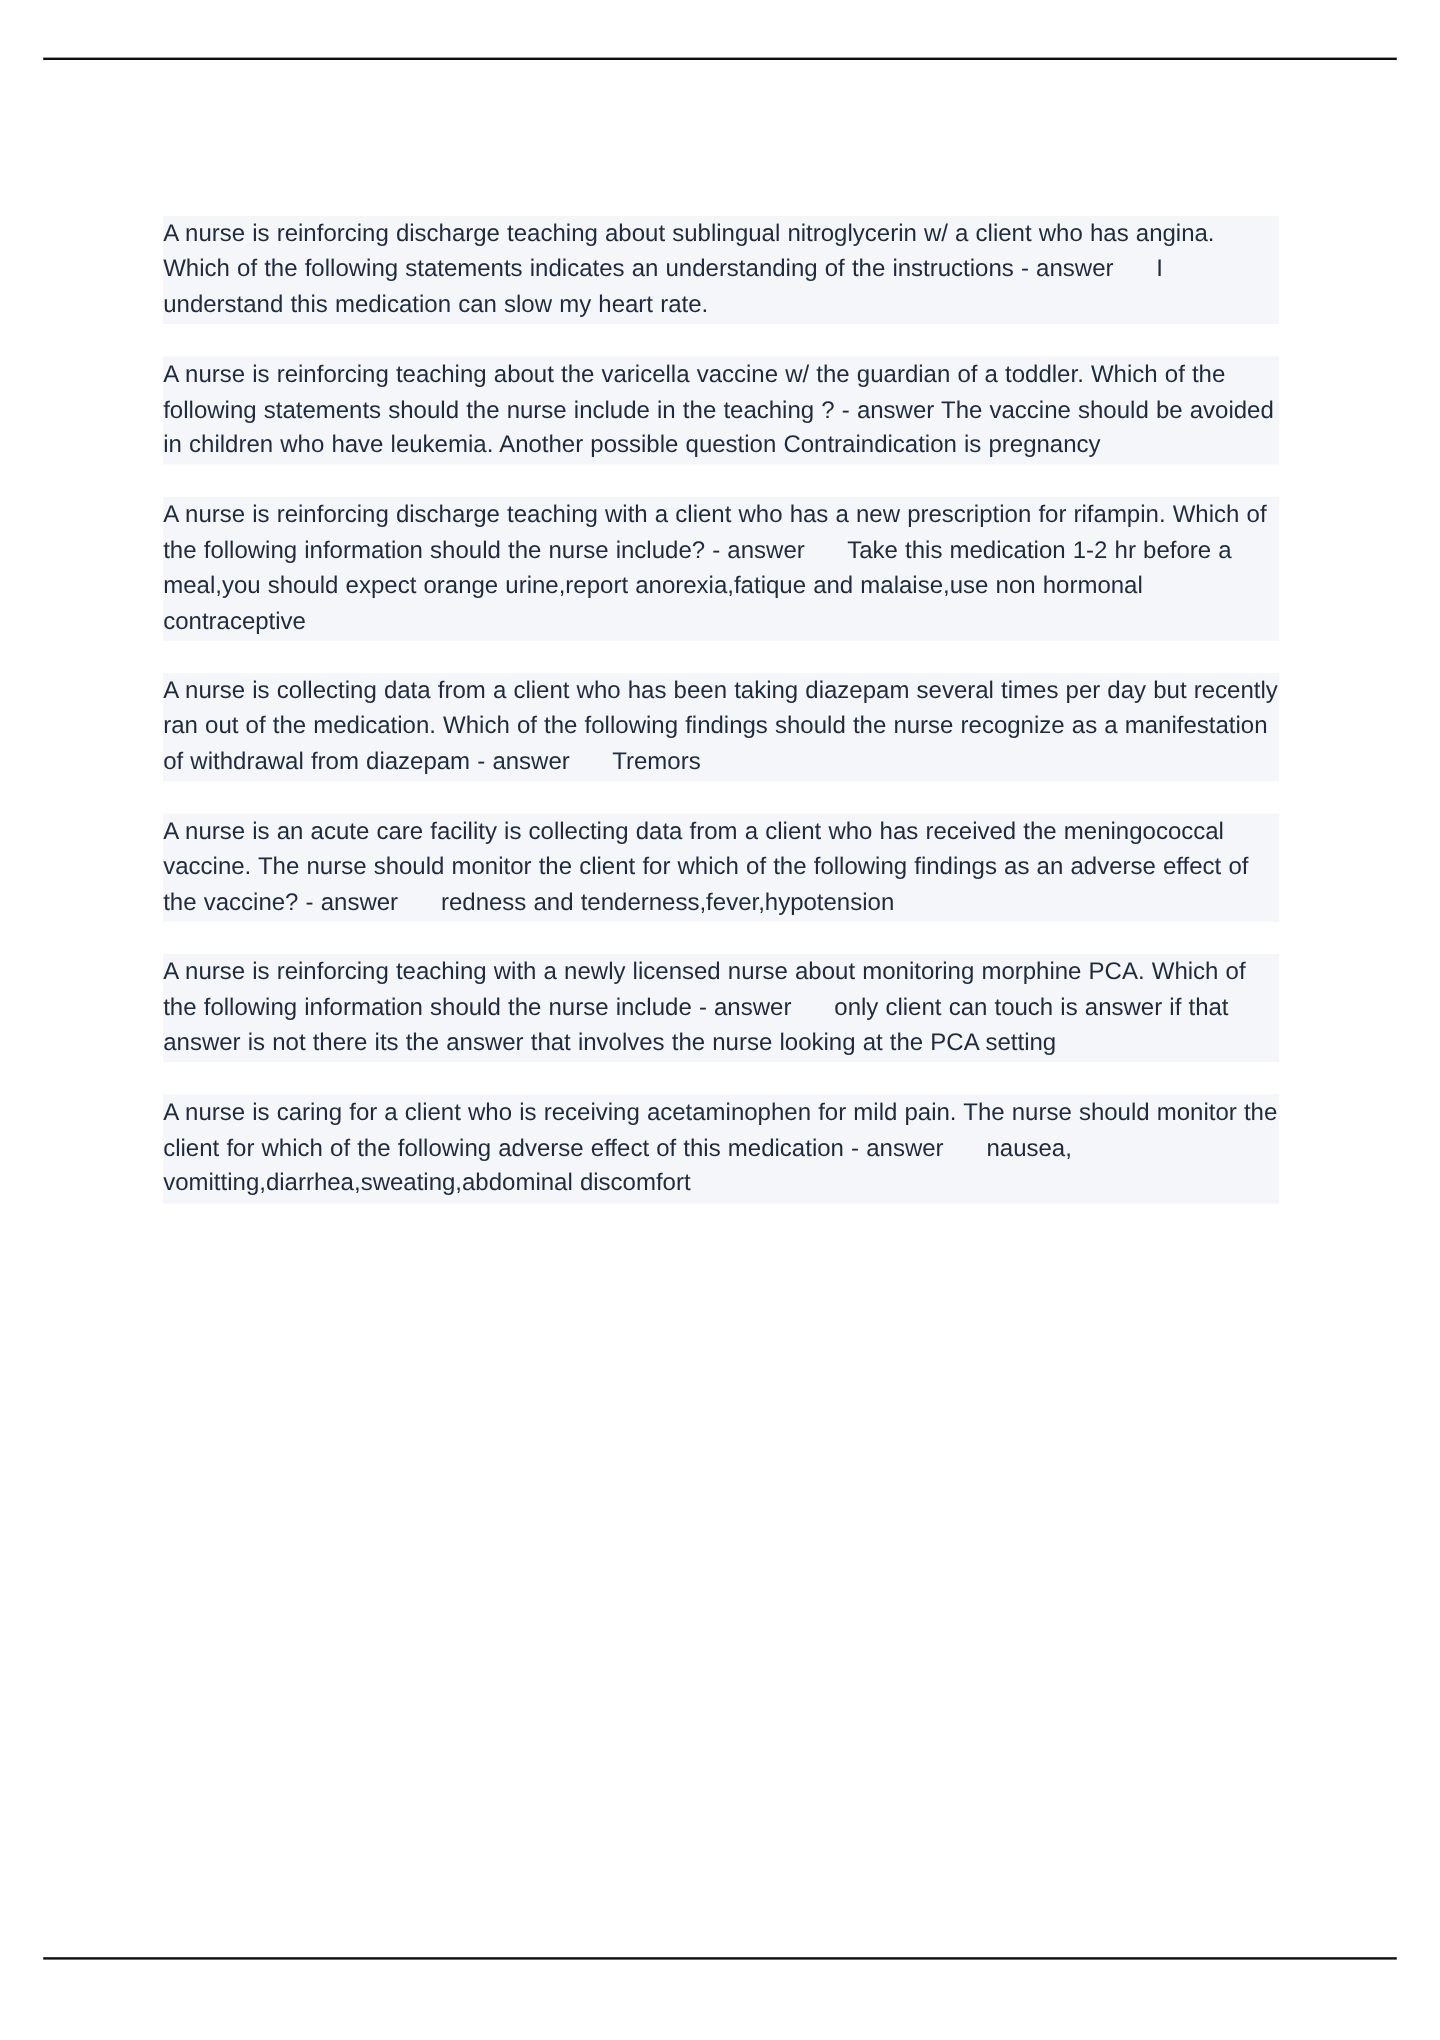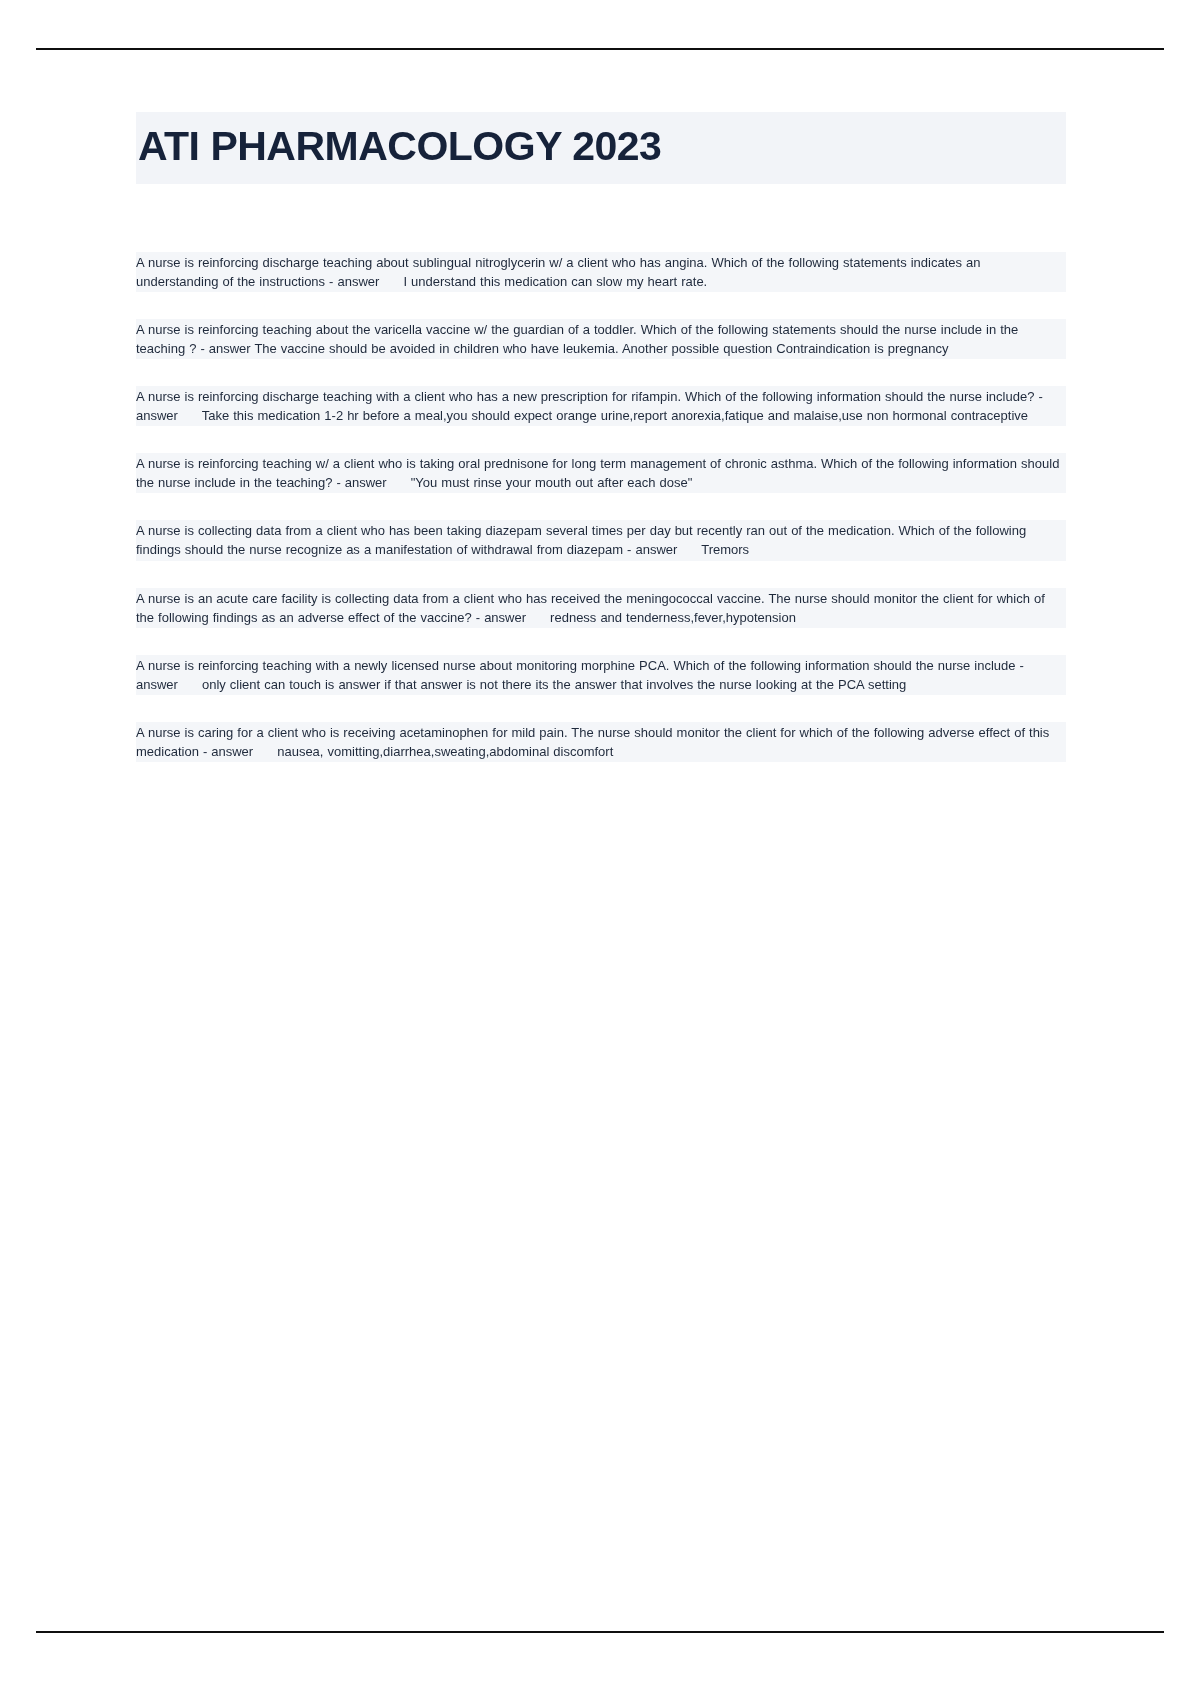--- a/index.html
+++ b/index.html
@@ -51,46 +51,44 @@
     margin: 0 0 0 0;
     padding: 4px 2px 6px 2px;
     display: block;
   }
 
   .blocks {
     margin-top: 68px;
   }
 
   .qa-block {
-    font-size: 13px;
+    font-size: 20px;
     line-height: 1.47;
     color: #1f2a3c;
     background: #f4f6f9;
     margin: 0 0 27px 0;
     padding: 1px 0 1px 0;
     text-align: left;
     white-space: pre-wrap;
     word-spacing: 0.4px;
   }
   .qa-block:last-child { margin-bottom: 0; }
 </style>
 </head>
 <body>
 
 <div class="page">
   <div class="rule top"></div>
   <div class="rule bottom"></div>
 
   <div class="content">
-    <h1 class="doc-title">ATI PHARMACOLOGY 2023</h1>
 
     <div class="blocks">
       <p class="qa-block">A nurse is reinforcing discharge teaching about sublingual nitroglycerin w/ a client who has angina. Which of the following statements indicates an understanding of the instructions - answer      I understand this medication can slow my heart rate.</p>
       <p class="qa-block">A nurse is reinforcing teaching about the varicella vaccine w/ the guardian of a toddler. Which of the following statements should the nurse include in the teaching ? - answer The vaccine should be avoided in children who have leukemia. Another possible question Contraindication is pregnancy</p>
       <p class="qa-block">A nurse is reinforcing discharge teaching with a client who has a new prescription for rifampin. Which of the following information should the nurse include? - answer      Take this medication 1-2 hr before a meal,you should expect orange urine,report anorexia,fatique and malaise,use non hormonal contraceptive</p>
-      <p class="qa-block">A nurse is reinforcing teaching w/ a client who is taking oral prednisone for long term management of chronic asthma. Which of the following information should the nurse include in the teaching? - answer      "You must rinse your mouth out after each dose"</p>
       <p class="qa-block">A nurse is collecting data from a client who has been taking diazepam several times per day but recently ran out of the medication. Which of the following findings should the nurse recognize as a manifestation of withdrawal from diazepam - answer      Tremors</p>
       <p class="qa-block">A nurse is an acute care facility is collecting data from a client who has received the meningococcal vaccine. The nurse should monitor the client for which of the following findings as an adverse effect of the vaccine? - answer      redness and tenderness,fever,hypotension</p>
       <p class="qa-block">A nurse is reinforcing teaching with a newly licensed nurse about monitoring morphine PCA. Which of the following information should the nurse include - answer      only client can touch is answer if that answer is not there its the answer that involves the nurse looking at the PCA setting</p>
       <p class="qa-block">A nurse is caring for a client who is receiving acetaminophen for mild pain. The nurse should monitor the client for which of the following adverse effect of this medication - answer      nausea, vomitting,diarrhea,sweating,abdominal discomfort</p>
     </div>
   </div>
 </div>
 
 </body></html>

